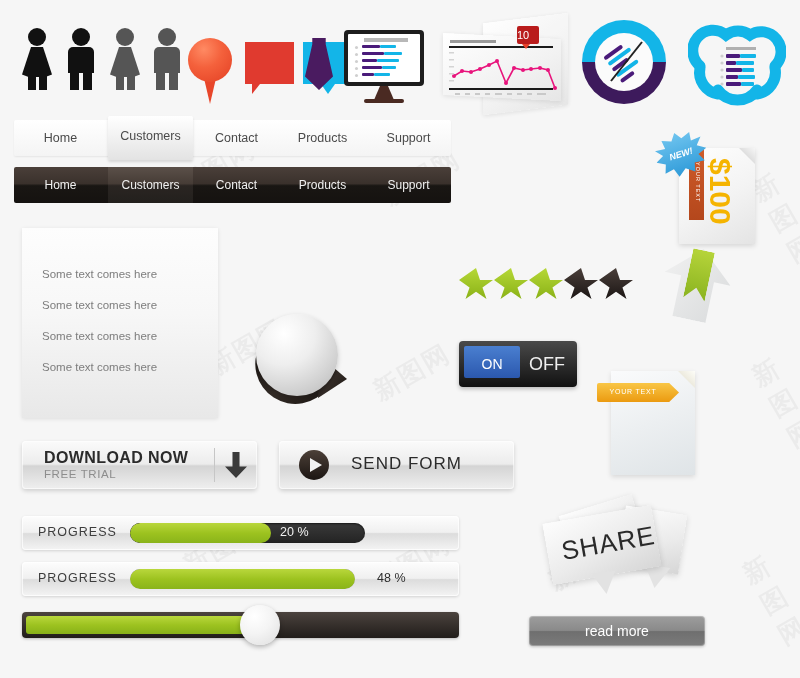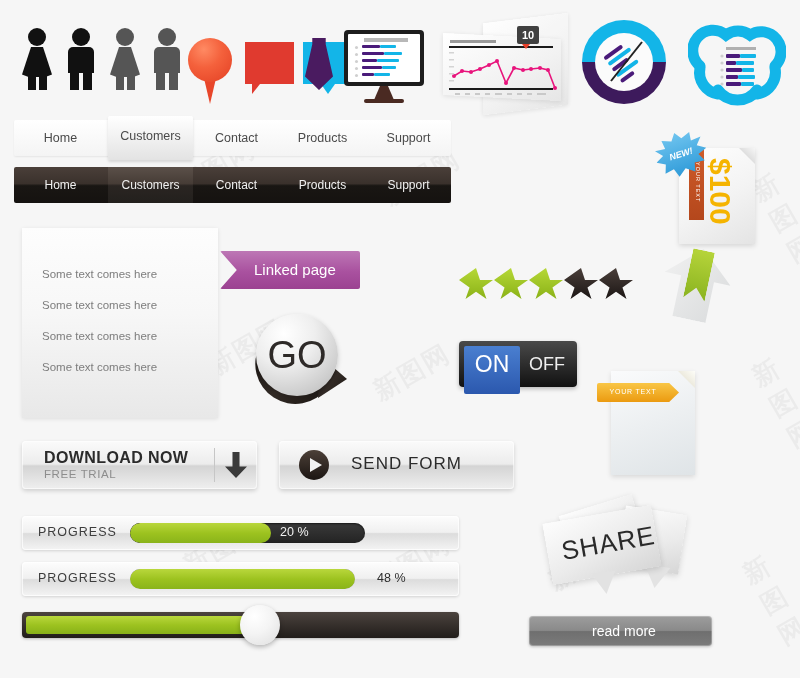--- a/index.html
+++ b/index.html
@@ -41,22 +41,22 @@
      clip-path:polygon(30% 0,70% 0,100% 100%,0 100%);}
   .mon-base{position:absolute;left:20px;top:69px;width:40px;height:4px;background:#4a2a22;border-radius:2px;}
   .minibar{position:absolute;height:3px;border-radius:1px;}
   .minidot{position:absolute;width:3px;height:3px;background:#cfcfcf;border-radius:50%;}
 
   
   .paper{position:absolute;}
   .paper-sheet{position:absolute;background:linear-gradient(150deg,#ffffff 0%,#f2f2f2 60%,#e6e6e6 100%);
     box-shadow:0 1px 5px rgba(0,0,0,0.10);}
   .rule{position:absolute;background:#1a1a1a;height:2px;}
-  .badge10{position:absolute;background:#404040;color:#fff;font-size:11px;font-weight:700;
-    width:22px;height:18px;line-height:18px;text-align:center;border-radius:2px;}
+  .badge10{position:absolute;background:#b91c1c;color:#fff;font-size:11px;font-weight:400;
+    width:22px;height:18px;line-height:18px;text-align:left;border-radius:2px;}
   .badge10:after{content:"";position:absolute;left:5px;top:18px;width:0;height:0;
     border-left:4px solid transparent;border-right:4px solid transparent;border-top:5px solid #e8402a;}
 
   
   .donut{position:absolute;}
   .cloudchart{position:absolute;}
 
   
   .nav-light{position:absolute;left:14px;top:120px;width:437px;height:36px;
     background:linear-gradient(#ffffff,#f4f4f4);border-radius:2px;box-shadow:0 1px 2px rgba(0,0,0,0.07);}
@@ -95,22 +95,22 @@
 
   
   .rating-title{position:absolute;left:459px;top:245px;font-size:17px;color:#4a4a4a;letter-spacing:1px;}
   .stars{position:absolute;left:459px;top:268px;}
   .star{position:absolute;width:34px;height:34px;
     clip-path:polygon(50% 0%,61.8% 35%,100% 35%,69% 57%,80.9% 91%,50% 70%,19.1% 91%,31% 57%,0% 35%);}
 
   
   .toggle{position:absolute;left:459px;top:341px;width:118px;height:46px;
     background:linear-gradient(#4a4a4a,#111);border-radius:4px;box-shadow:0 2px 4px rgba(0,0,0,0.25);}
-  .toggle .on{position:absolute;left:5px;top:5px;width:56px;height:48px;border-radius:2px;
-    background:linear-gradient(#4a7fd0,#2b58ae);color:#fff;font-size:23px;line-height:36px;text-align:center;}
+  .toggle .on{position:absolute;left:5px;top:5px;width:56px;height:32px;border-radius:2px;
+    background:linear-gradient(#4a7fd0,#2b58ae);color:#fff;font-size:14px;line-height:36px;text-align:center;}
   .toggle .off{position:absolute;left:62px;top:5px;width:52px;height:36px;
     color:#efefef;font-size:18px;line-height:36px;text-align:center;}
 
   
   .arrowmark{position:absolute;left:660px;top:248px;width:70px;height:72px;}
   .am-arrow{position:absolute;left:0;top:0;width:70px;height:72px;
     background:linear-gradient(120deg,#f2f2f2,#d9dbdc);
     clip-path:polygon(52% 0,100% 42%,76% 42%,76% 100%,28% 100%,28% 42%,4% 42%);
     transform:rotate(12deg);box-shadow:0 2px 4px rgba(0,0,0,0.12);}
   .am-ribbon{position:absolute;left:28px;top:2px;width:22px;height:50px;
@@ -190,21 +190,21 @@
   
   .share{position:absolute;left:537px;top:500px;width:180px;height:110px;}
   .sh-card{position:absolute;background:linear-gradient(160deg,#fdfdfd 0%,#ebebeb 55%,#d6d6d6 100%);
     box-shadow:0 2px 6px rgba(0,0,0,0.14);}
   .sh-tail{position:absolute;width:0;height:0;}
   .sh-text{position:absolute;font-size:26px;color:#2a2a2a;letter-spacing:1px;}
 
   .readmore{position:absolute;left:529px;top:616px;width:176px;height:30px;border-radius:4px;
     background:linear-gradient(#9d9d9d 0%,#8a8a8a 48%,#6f6f6f 52%,#7b7b7b 100%);
     box-shadow:0 1px 3px rgba(0,0,0,0.22),inset 0 0 0 1px rgba(255,255,255,0.25);
-    color:#fff;font-size:14px;line-height:30px;text-align:center;padding-left:7px;}
+    color:#fff;font-size:14px;line-height:30px;text-align:center;}
 </style>
 </head>
 <body>
 
 <div class="stage">
 
   <div class="wm" style="left:205px;top:330px;">新图网</div>
   <div class="wm" style="left:370px;top:355px;">新图网</div>
   <div class="wm" style="left:175px;top:150px;">新图网</div>
   <div class="wm" style="left:380px;top:160px;">新图网</div>
@@ -392,36 +392,34 @@
     <div class="item" style="left:352px;width:85px;">Support</div>
   </div>
 
   <div class="listpanel">
     <div class="row" style="top:40px;">Some text comes here</div>
     <div class="row" style="top:71px;">Some text comes here</div>
     <div class="row" style="top:102px;">Some text comes here</div>
     <div class="row" style="top:133px;">Some text comes here</div>
   </div>
 
-  <div class="ribbon">Linked page</div>
 
   <div class="gowrap">
     <svg width="105" height="105" style="position:absolute;left:0;top:0;">
       <defs>
         <linearGradient id="goArrow" x1="0" y1="0" x2="1" y2="1">
           <stop offset="0%" stop-color="#0d0a09"></stop>
             <stop offset="55%" stop-color="#332b26"></stop>
             <stop offset="100%" stop-color="#1a1512"></stop>
         </linearGradient>
       </defs>
       <path d="M52 12 A40 40 0 1 0 88 62 L78 58 A30 30 0 1 1 52 22 Z" fill="url(#goArrow)"></path>
       <path d="M74 44 L101 67 L72 86 Z" fill="url(#goArrow)"></path>
     </svg>
     <div class="go-circle"></div>
-    <div class="go-text">GO</div>
   </div>
 
   <div class="stars">
     <div class="star" style="left:0;background:linear-gradient(#b6d837,#86ae14);"></div>
     <div class="star" style="left:35px;background:linear-gradient(#b6d837,#86ae14);"></div>
     <div class="star" style="left:70px;background:linear-gradient(#b6d837,#86ae14);"></div>
     <div class="star" style="left:105px;background:linear-gradient(#4a3f3a,#171211);"></div>
     <div class="star" style="left:140px;background:linear-gradient(#4a3f3a,#171211);"></div>
   </div>
 

